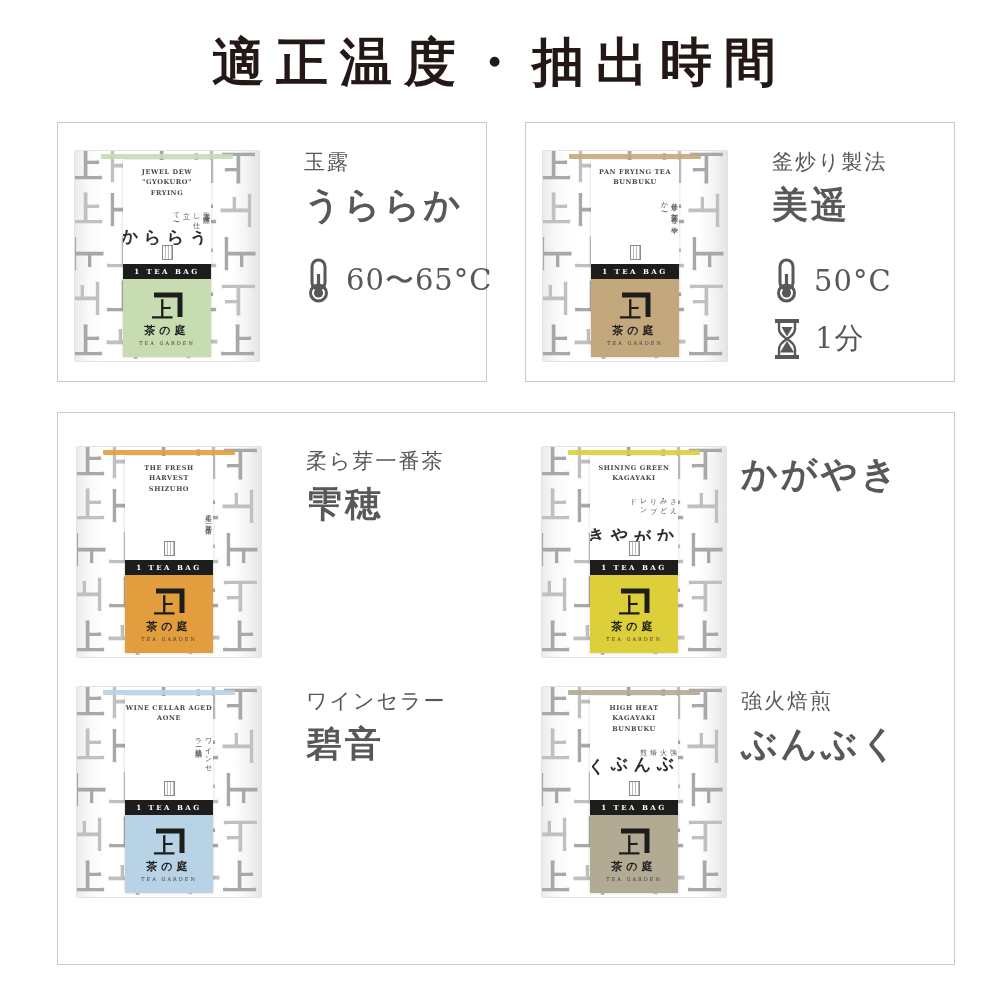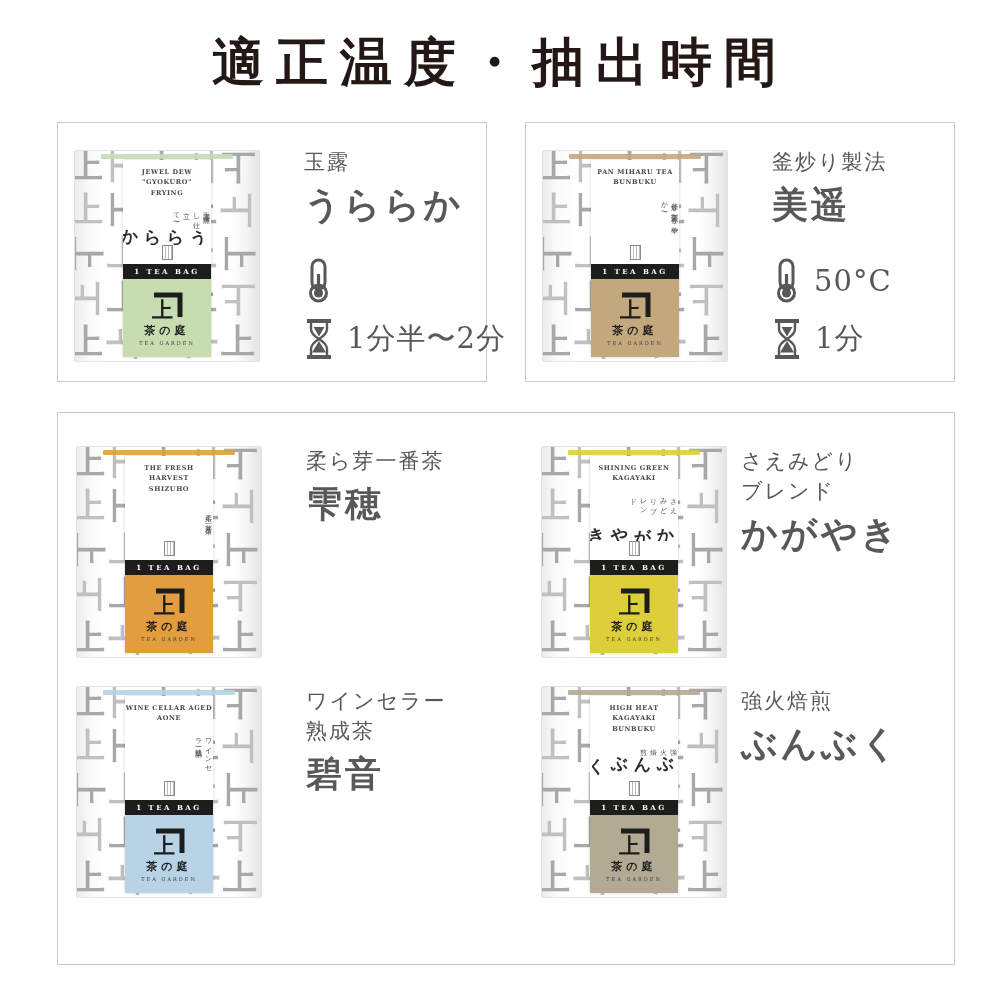--- a/index.html
+++ b/index.html
@@ -142,28 +142,21 @@
         <span>玉露</span>
         <span></span>
       </div>
       <div class="info-name">うららか</div>
       <div class="brew-row temp">
         <span class="icon">
           <svg width="29" height="45" viewBox="0 0 29 45">
               <use href="#thermo"></use>
             </svg>
           </span>
-      </div>
-      <div class="brew-row time">
-        <span class="icon">
-          <svg width="30" height="40" viewBox="0 0 30 40">
-              <use href="#hourglass"></use>
-            </svg>
-          </span>
-        <span>1分半〜2分</span>
+        <span>60〜65°C</span>
       </div>
     </div>
   </div>
 
   <div class="card card-tr">
     <div class="package" style="left:16px; top:27px;">
       <div class="pkg-pattern">
           <span style="left: -6px; top: -8px; font-size: 34px; color: rgb(168, 168, 168); transform: rotate(0deg);">上</span>
           <span style="left: 32px; top: -8px; font-size: 34px; color: rgb(192, 192, 192); transform: rotate(90deg);">上</span>
           <span style="left: 70px; top: -8px; font-size: 34px; color: rgb(168, 168, 168); transform: rotate(0deg);">上</span>
@@ -186,21 +179,21 @@
           <span style="left: 146px; top: 124px; font-size: 34px; color: rgb(192, 192, 192); transform: rotate(180deg);">上</span>
           <span style="left: -6px; top: 168px; font-size: 34px; color: rgb(168, 168, 168); transform: rotate(0deg);">上</span>
           <span style="left: 32px; top: 168px; font-size: 34px; color: rgb(192, 192, 192); transform: rotate(270deg);">上</span>
           <span style="left: 70px; top: 168px; font-size: 34px; color: rgb(168, 168, 168); transform: rotate(0deg);">上</span>
           <span style="left: 108px; top: 168px; font-size: 34px; color: rgb(192, 192, 192); transform: rotate(90deg);">上</span>
           <span style="left: 146px; top: 168px; font-size: 34px; color: rgb(168, 168, 168); transform: rotate(0deg);">上</span>
         </div>
       <div class="pkg-topbar" style="background-color: rgb(196, 168, 125);"></div>
       <div class="pkg-strip">
         <div class="pkg-eng">
-          <span>PAN MIHARU TEA</span>
+          <span>PAN FRYING TEA</span>
           <span>BUNBUKU</span>
         </div>
         <div class="pkg-vtext">
           <span class="side-note">釜炒り製法〜香り華やか〜</span>
           <span class="v-name n2">美遥</span>
         </div>
         <div class="pkg-stamp"></div>
         <div class="pkg-band">1 TEA BAG</div>
         <div class="pkg-color" style="background-color: rgb(196, 168, 125);">
           <svg width="34" height="30" viewBox="0 0 34 30">
@@ -338,24 +331,20 @@
         <div class="pkg-color" style="background-color: rgb(220, 207, 58);">
           <svg width="34" height="30" viewBox="0 0 34 30">
               <use href="#kaneju"></use>
             </svg>
           <div class="brand-name">茶の庭</div>
           <div class="brand-sub">TEA GARDEN</div>
         </div>
       </div>
     </div>
     <div class="info" style="left:683px; top:33px;">
-      <div class="info-small">
-        <span>さえみどり</span>
-        <span>ブレンド</span>
-      </div>
       <div class="info-name">かがやき</div>
     </div>
 
     <div class="package" style="left:18px; top:273px;">
       <div class="pkg-pattern">
           <span style="left: -6px; top: -8px; font-size: 34px; color: rgb(168, 168, 168); transform: rotate(0deg);">上</span>
           <span style="left: 32px; top: -8px; font-size: 34px; color: rgb(192, 192, 192); transform: rotate(90deg);">上</span>
           <span style="left: 70px; top: -8px; font-size: 34px; color: rgb(168, 168, 168); transform: rotate(0deg);">上</span>
           <span style="left: 108px; top: -8px; font-size: 34px; color: rgb(192, 192, 192); transform: rotate(270deg);">上</span>
           <span style="left: 146px; top: -8px; font-size: 34px; color: rgb(168, 168, 168); transform: rotate(180deg);">上</span>
@@ -397,21 +386,20 @@
               <use href="#kaneju"></use>
             </svg>
           <div class="brand-name">茶の庭</div>
           <div class="brand-sub">TEA GARDEN</div>
         </div>
       </div>
     </div>
     <div class="info" style="left:248px; top:273px;">
       <div class="info-small">
         <span>ワインセラー</span>
-        <span>熟成茶</span>
       </div>
       <div class="info-name">碧音</div>
     </div>
 
     <div class="package" style="left:483px; top:273px;">
       <div class="pkg-pattern">
           <span style="left: -6px; top: -8px; font-size: 34px; color: rgb(168, 168, 168); transform: rotate(0deg);">上</span>
           <span style="left: 32px; top: -8px; font-size: 34px; color: rgb(192, 192, 192); transform: rotate(90deg);">上</span>
           <span style="left: 70px; top: -8px; font-size: 34px; color: rgb(168, 168, 168); transform: rotate(0deg);">上</span>
           <span style="left: 108px; top: -8px; font-size: 34px; color: rgb(192, 192, 192); transform: rotate(270deg);">上</span>

